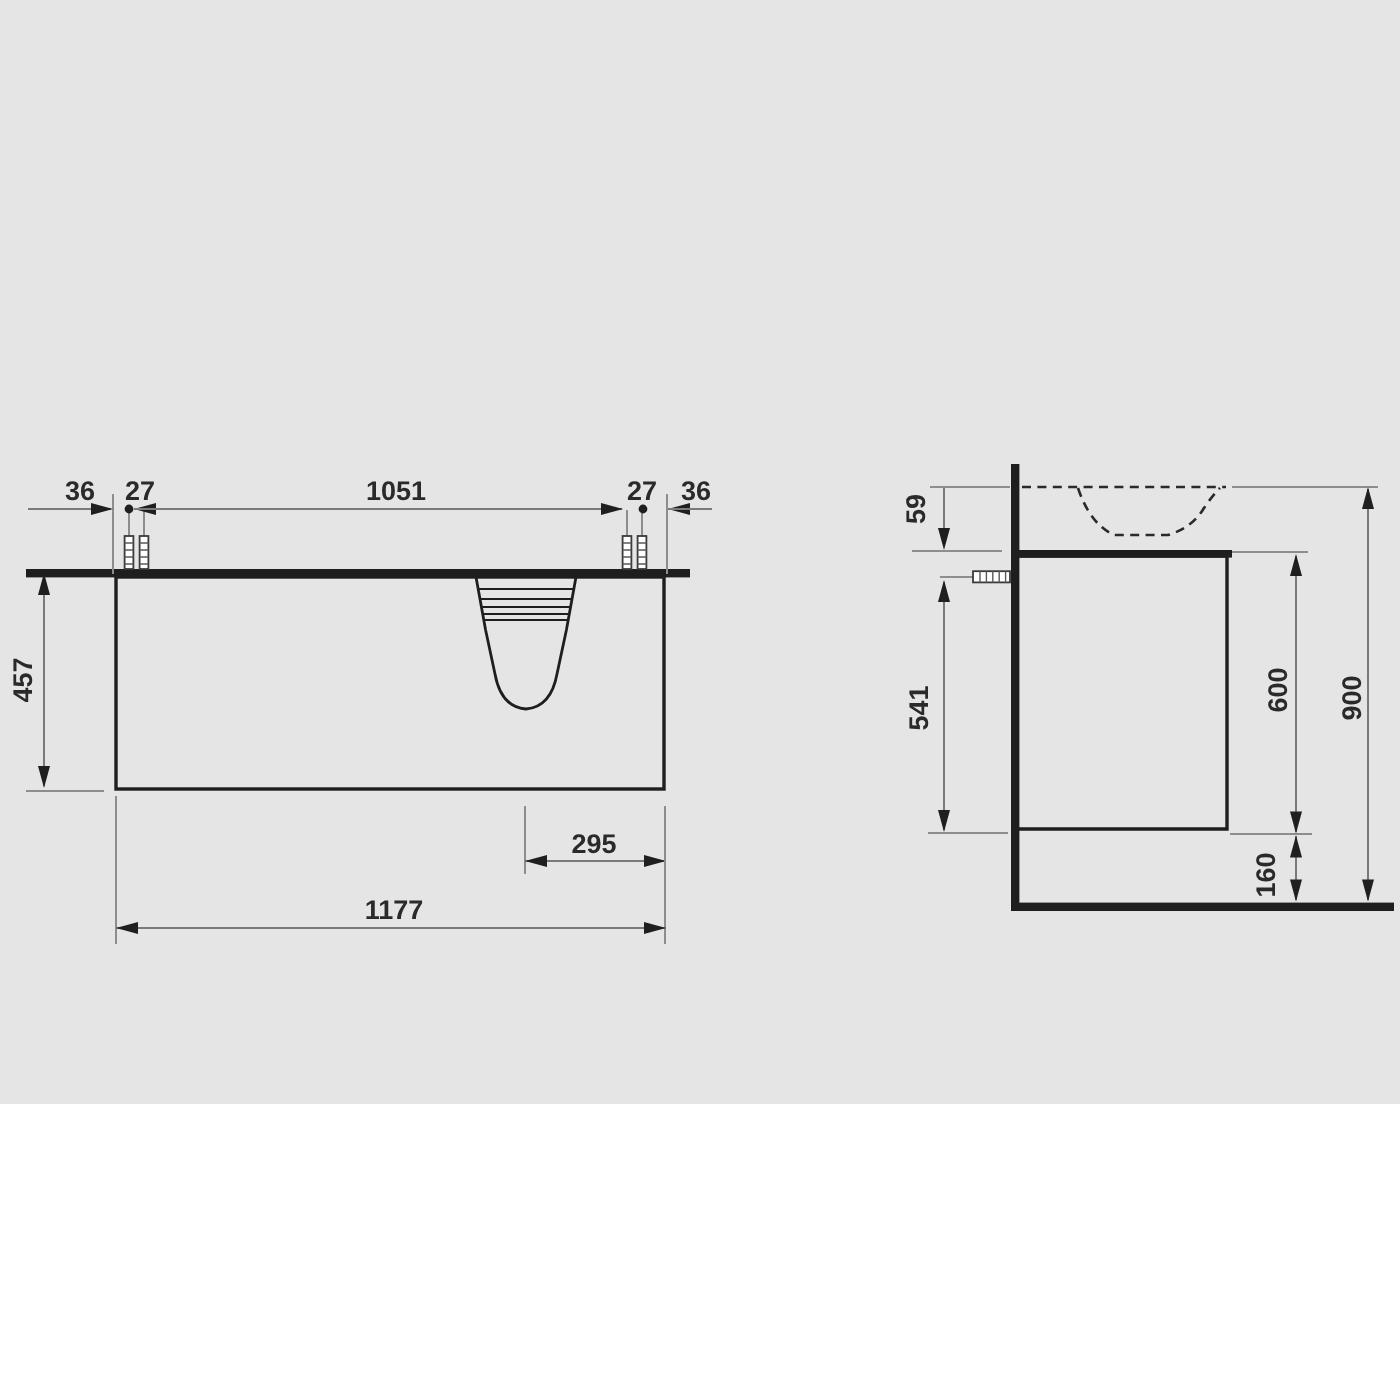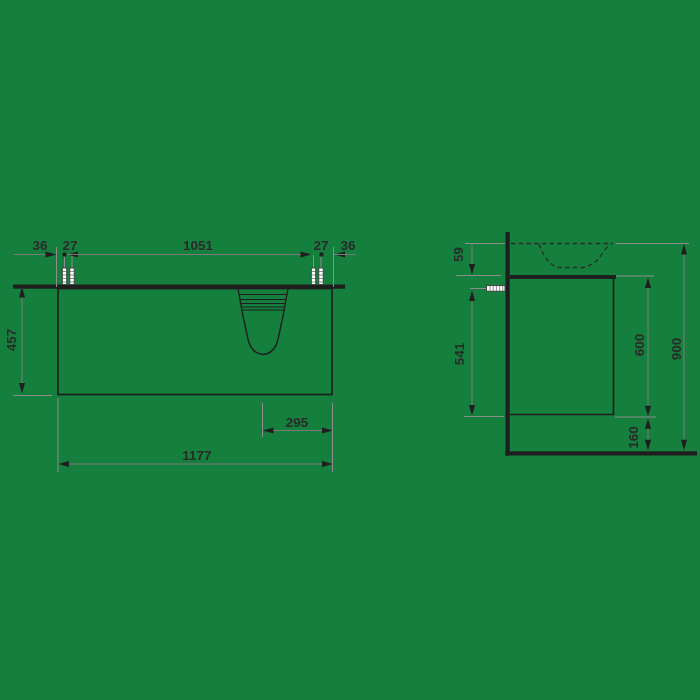--- a/index.html
+++ b/index.html
@@ -1,16 +1,16 @@
 <!DOCTYPE html>
 <html><head>
 <meta charset="utf-8">
 <style>
   html,body{margin:0;padding:0;background:#ffffff;}
-  .page{position:relative;width:700px;height:700px;background:#15803d;overflow:hidden;}
+  .page{position:relative;width:700px;height:552px;background:#e5e5e5;overflow:hidden;}
   svg{display:block;}
   .obj{stroke:#1e1e1e;fill:none;}
   .objfill{fill:#1e1e1e;stroke:none;}
   .dim{stroke:#7a7a7a;stroke-width:1;fill:none;}
   .ext{stroke:#8d8d8d;stroke-width:1;fill:none;}
   .arrow{fill:#1f1f1f;stroke:none;}
   .dot{fill:#1f1f1f;stroke:none;}
   .hatch{stroke:#5a5a5a;stroke-width:0.7;fill:none;}
   .screwbody{fill:#ffffff;stroke:#3a3a3a;stroke-width:0.9;}
   .dashed{stroke:#2a2a2a;stroke-width:1.3;fill:none;stroke-dasharray:4.5 3.2;}

